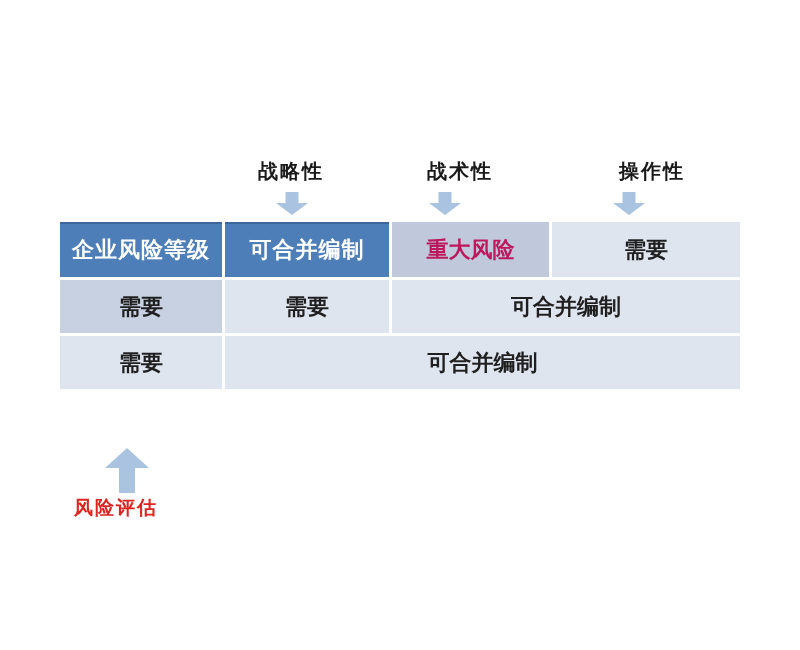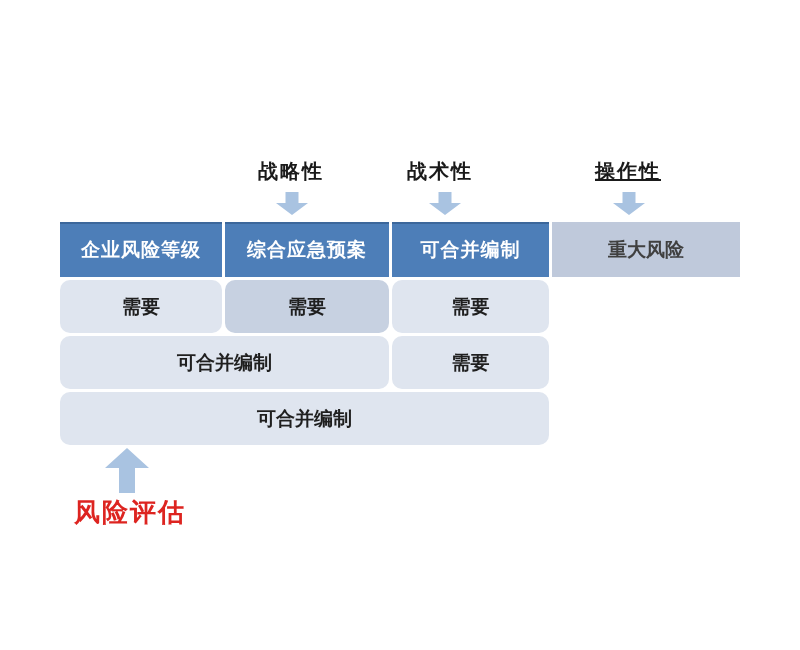--- a/index.html
+++ b/index.html
@@ -18,22 +18,22 @@
     top: 158px;
     transform: translateX(-50%);
     font-family: "DejaVu Serif", serif;
     font-size: 20px;
     font-weight: 600;
     color: #1a1a1a;
     white-space: nowrap;
     letter-spacing: 2px;
   }
   .top-label.l1 { left: 291px; }
-  .top-label.l2 { left: 440px; }
-  .top-label.l3 { left: 628px; text-decoration: underline; }
+  .top-label.l2 { left: 460px; }
+  .top-label.l3 { left: 652px; }
 
   
   .arrow-down {
     position: absolute;
     top: 192px;
     color: var(--arrow-fill, #a9c3e1);
   }
   .arrow-down.a1 { left: 276px; }
   .arrow-down.a2 { left: 429px; }
   .arrow-down.a3 { left: 613px; }
@@ -52,50 +52,49 @@
     width: 680px;
     display: grid;
     grid-template-columns: 162px 164px 157px 188px;
     grid-template-rows: 55px 53px 53px 53px;
     gap: 3px;
   }
   .cell {
     display: flex;
     align-items: center;
     justify-content: center;
-    font-size: 19px;
+    font-size: 22px;
     font-weight: 700;
     white-space: nowrap;
   }
   .th {
     background: var(--header-bg, #4d7eb8);
     color: #ffffff;
     letter-spacing: 1px;
     box-shadow: inset 0 2px 0 rgba(30, 60, 100, 0.35);
   }
   .level {
     background: var(--level-cell-bg, #bfc9db);
-    color: #404040;
+    color: #be185d;
   }
   .data {
     background: var(--cell-bg, #dfe5ef);
     color: #1f1f1f;
-    border-radius: 10px;
   }
   .data.hl { background: var(--highlight-cell-bg, #c7d1e1); }
   .span2 { grid-column: span 2; }
   .span3 { grid-column: span 3; }
 
   
   .risk-assess-label {
     position: absolute;
     left: 74px;
     top: 495px;
     font-family: Liberation Sans, sans-serif;
-    font-size: 26px;
+    font-size: 19px;
     font-weight: 700;
     letter-spacing: 2px;
     color: var(--risk-label-color, #dd2420);
     white-space: nowrap;
   }
 </style>
 </head>
 <body>
 
 <div class="canvas">
@@ -110,21 +109,20 @@
   <svg class="arrow-down a2" width="32" height="23" viewBox="0 0 32 23">
     <polygon points="9.5,0 22.5,0 22.5,11 32,11 16,23 0,11 9.5,11" fill="currentColor"></polygon>
   </svg>
   <svg class="arrow-down a3" width="32" height="23" viewBox="0 0 32 23">
     <polygon points="9.5,0 22.5,0 22.5,11 32,11 16,23 0,11 9.5,11" fill="currentColor"></polygon>
   </svg>
 
   <div class="risk-table">
 
     <div class="cell th">企业风险等级</div>
-    <div class="cell th">综合应急预案</div>
     <div class="cell th">可合并编制</div>
 
     <div class="cell level">重大风险</div>
     <div class="cell data">需要</div>
     <div class="cell data hl">需要</div>
     <div class="cell data">需要</div>
 
     <div class="cell data span2">可合并编制</div>
     <div class="cell data">需要</div>
 

